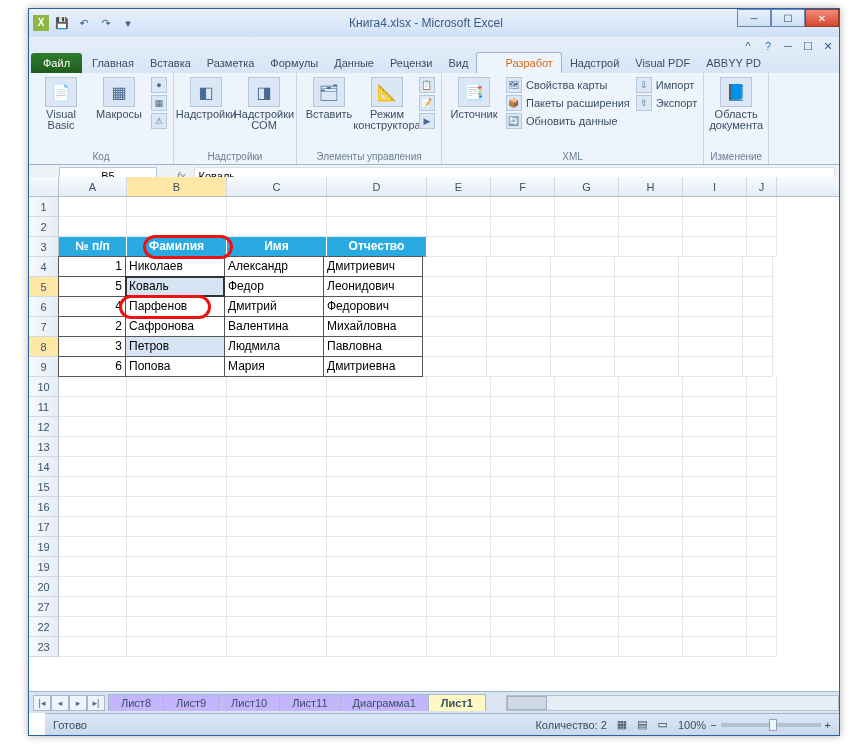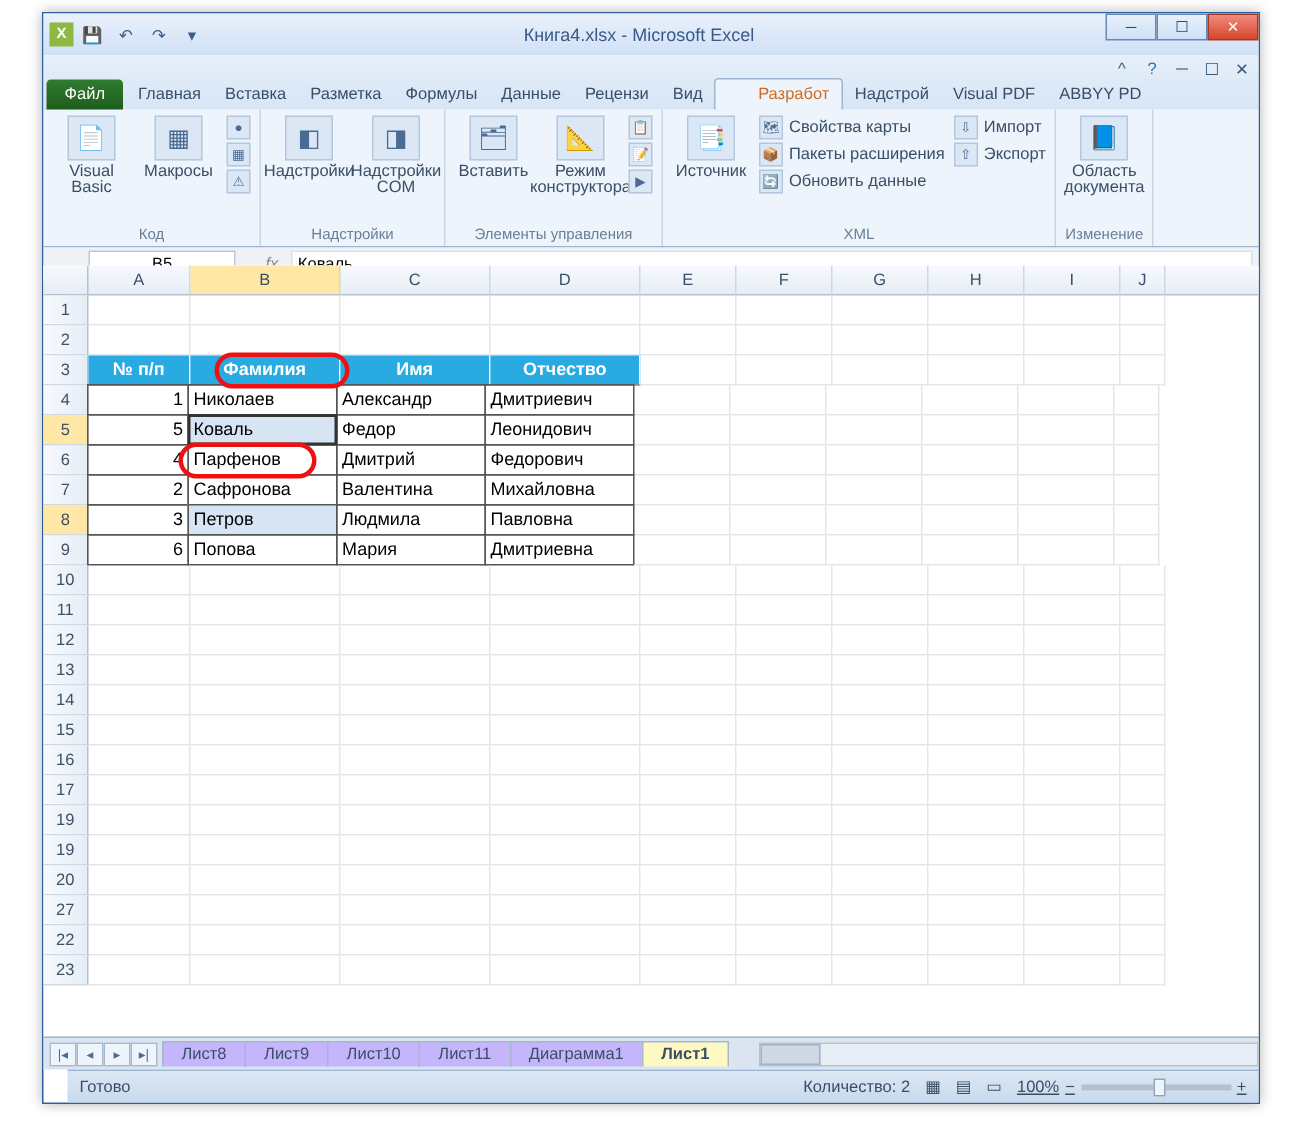--- a/index.html
+++ b/index.html
@@ -59,21 +59,21 @@
 .sheets { position:absolute; bottom:22px; left:0; right:0; height:22px; background:#dbe5f1; border-top:1px solid #9fb5cf; display:flex; align-items:center; font-size:11px; }
 .sheets .nav { display:flex; gap:0; padding:0 4px; }
 .sheets .nav span { width:18px; height:16px; border:1px solid #a8b8cb; background:#eef4fb; text-align:center; line-height:14px; color:#4a6b93; font-size:9px; }
 .sheets .stab { padding:2px 12px; background:#c4b5fd; border:1px solid #a8b8cb; border-bottom:none; margin-left:-1px; color:#3a4e66; }
 .sheets .stab.active { background:#fef9c3; font-weight:bold; }
 .sheets .scrollh { flex:1; margin-left:20px; height:16px; background:#e6edf5; border:1px solid #b5c1cf; position:relative; }
 .sheets .scrollh .th { position:absolute; left:0; width:40px; top:0; bottom:0; background:#cfd9e6; border:1px solid #9fb0c4; }
 
 .status { position:absolute; bottom:0; left:0; right:0; height:22px; background:linear-gradient(#dce7f4,#c9d9ec); border-top:1px solid #9fb5cf; display:flex; align-items:center; font-size:11px; color:#3a4e66; padding:0 8px; justify-content:space-between;margin-left:16px; }
 .status .rs { display:flex; align-items:center; gap:10px; }
-.status .zoom { display:flex; align-items:center; gap:4px;text-decoration:underline; }
+.status .zoom { display:flex; align-items:center; gap:4px; }
 .status .zslider { width:100px; height:4px; background:#b5c1cf; position:relative; }
 .status .zslider .zt { position:absolute; left:48px; top:-4px; width:8px; height:12px; background:#eef4fb; border:1px solid #8fa3ba; }
 
 .wA{width:68px}.wB{width:100px}.wC{width:100px}.wD{width:100px}.wS{width:64px}
 </style>
 </head>
 <body>
 
 <div class="window">
 

